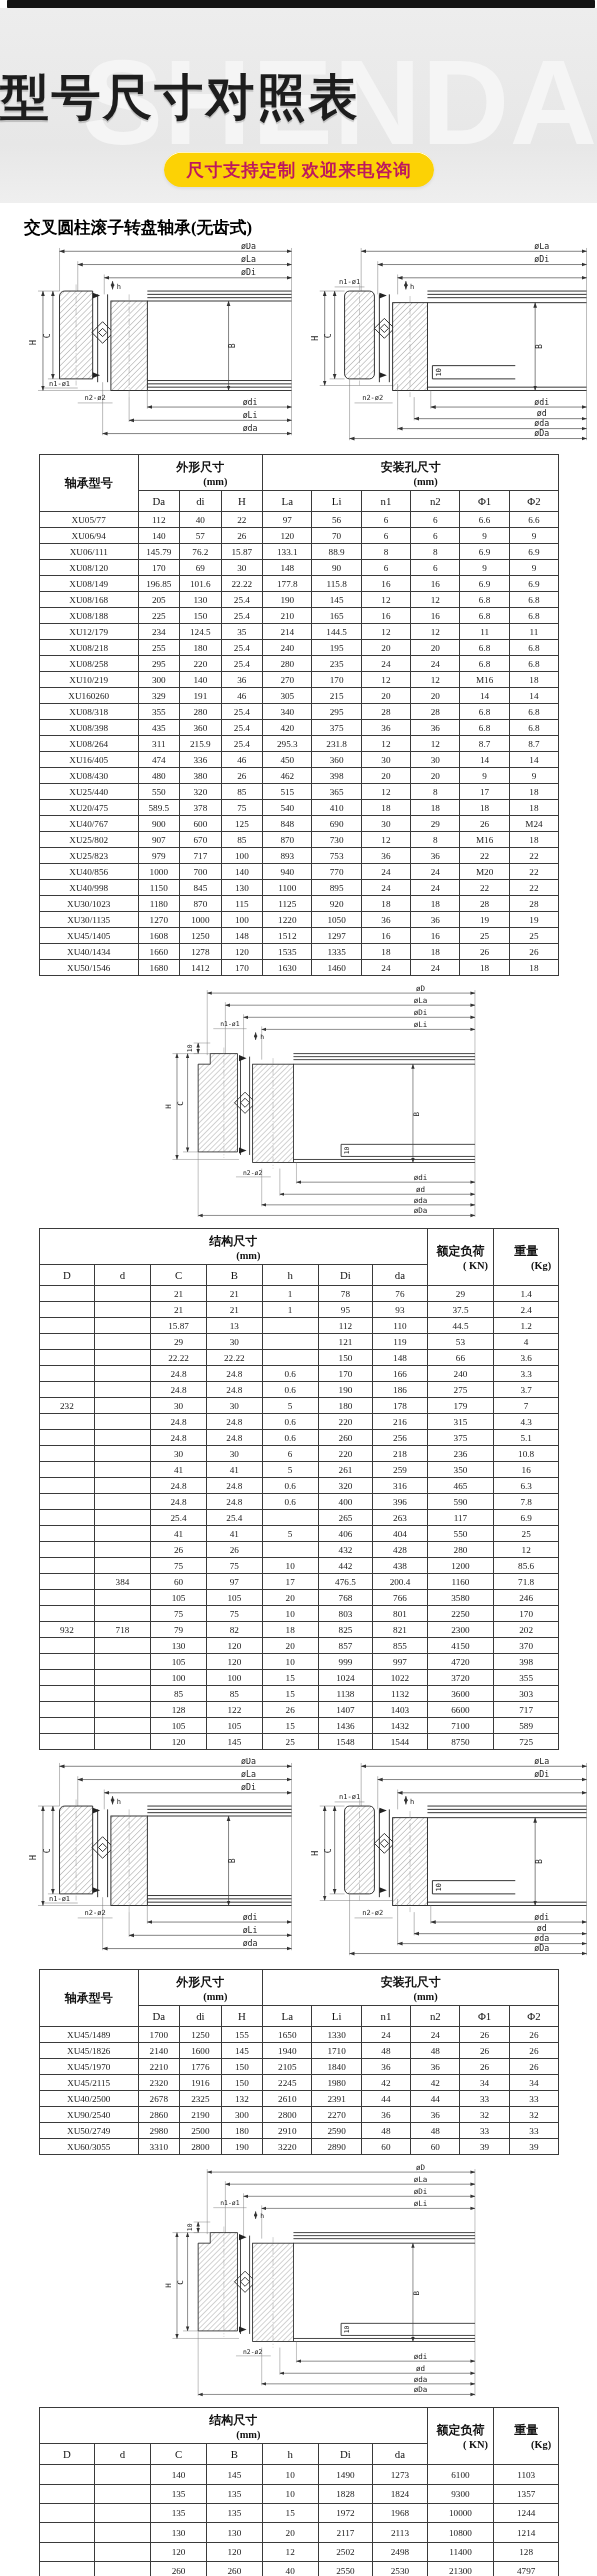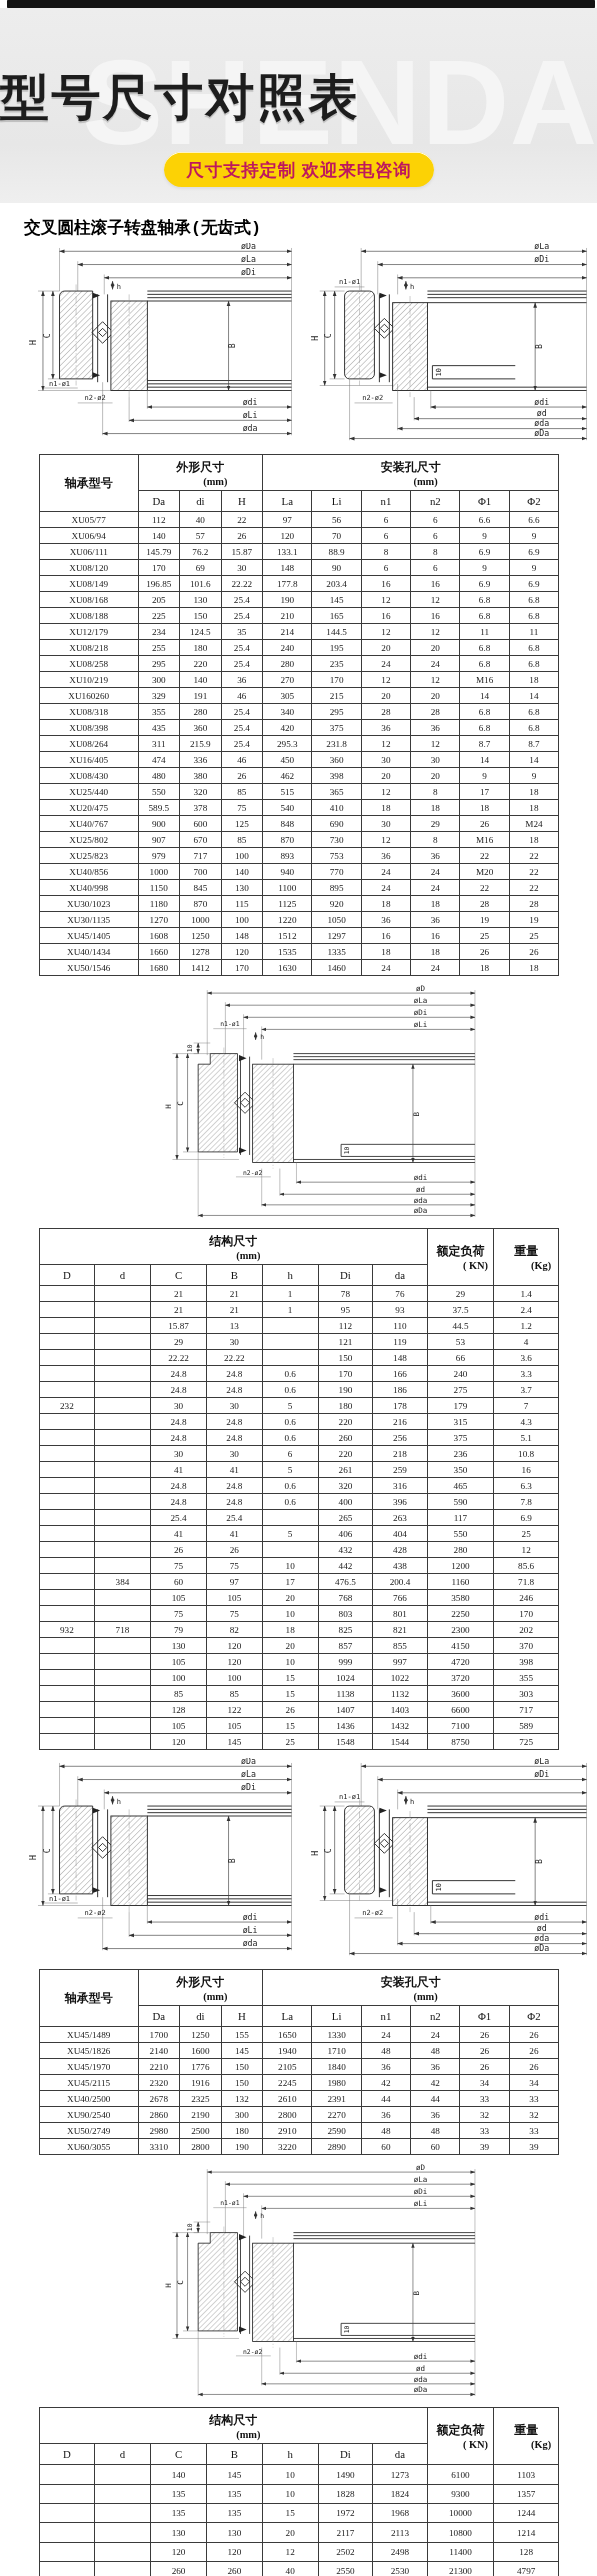--- a/index.html
+++ b/index.html
@@ -7,21 +7,21 @@
   .topbar{height:8px;background:#141414;margin:0 3.2px 0 7.2px;border-radius:0.8px;}
   .banner{position:relative;height:195px;background:linear-gradient(180deg,#ededed 0%,#e7e7e7 70%,#efefef 100%);overflow:hidden;}
   .watermark{position:absolute;top:22px;left:0;width:100%;text-align:right;font-size:121px;line-height:1.2;
     font-weight:800;color:#f5f5f5;letter-spacing:0.8px;user-select:none;}
   .main-title{position:relative;font-size:49px;font-weight:900;color:#1d1d1d;
     margin:0;padding-top:57px;letter-spacing:2.4px;text-shadow:0 1.6px 0.8px rgba(0,0,0,.18);}
   .badge{position:relative;margin:21px auto 0;width:max-content;background:#fcd205;color:#be185d;
     border-radius:17.5px;padding:5.6px 22px;font-size:17.5px;font-weight:600;letter-spacing:0.8px;
     box-shadow:0 0.8px 0 #fff inset,0 1.6px 3.2px rgba(0,0,0,.08);}
   .section-title{font-size:16.7px;font-weight:800;color:#000;margin:12.7px 0 3.2px 24px;
-    font-family:Liberation Mono, monospace;}
+    font-family:Liberation Serif, serif;}
   .draw-row{display:flex;justify-content:center;align-items:flex-start;gap:3.2px;margin:4.8px 0 3.2px;}
   .draw-center{display:flex;justify-content:center;margin:8px 0 4.8px;}
   
   .ol{stroke:#222;stroke-width:1.1;fill:none;}
   .hz{fill:url(#hatch);stroke:#222;stroke-width:1.1;}
   .xl{stroke:#777;stroke-width:.6;fill:none;}
   .cl{stroke:#999;stroke-width:.6;stroke-dasharray:8 2.5 1.5 2.5;fill:none;}
   .dl{stroke:#444;stroke-width:.8;marker-start:url(#arr);marker-end:url(#arr);}
   .dt{font-family:"DejaVu Sans Mono",monospace;font-size:10px;fill:#222;}
   .dts{font-size:8.5px;}
@@ -276,21 +276,21 @@
         <td>6</td>
         <td>9</td>
         <td>9</td>
       </tr>
       <tr>
         <td>XU08/149</td>
         <td>196.85</td>
         <td>101.6</td>
         <td>22.22</td>
         <td>177.8</td>
-        <td>203.4</td>
+        <td>115.8</td>
         <td>16</td>
         <td>16</td>
         <td>6.9</td>
         <td>6.9</td>
       </tr>
       <tr>
         <td>XU08/168</td>
         <td>205</td>
         <td>130</td>
         <td>25.4</td>

